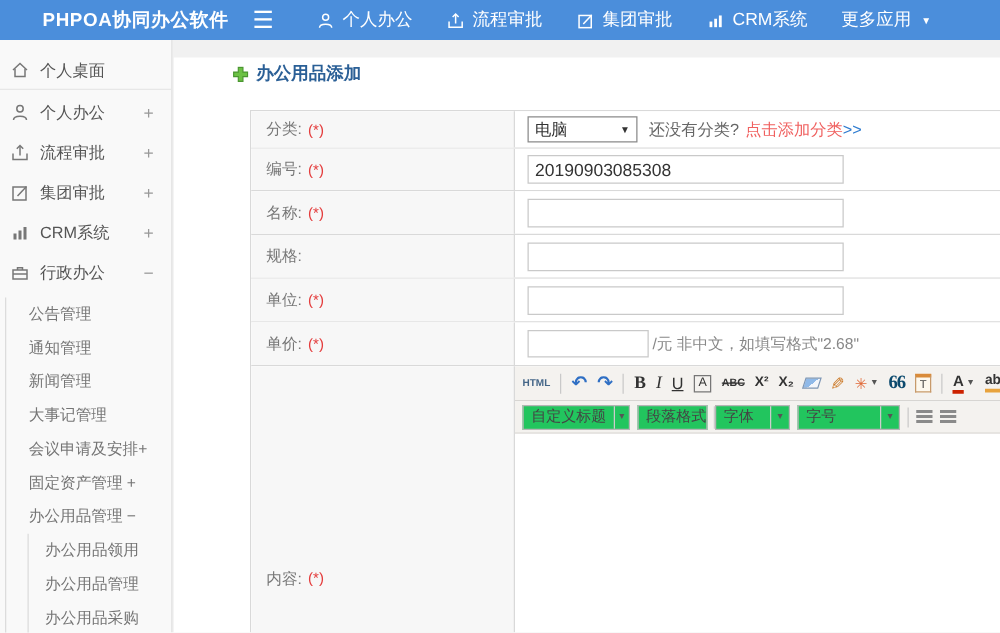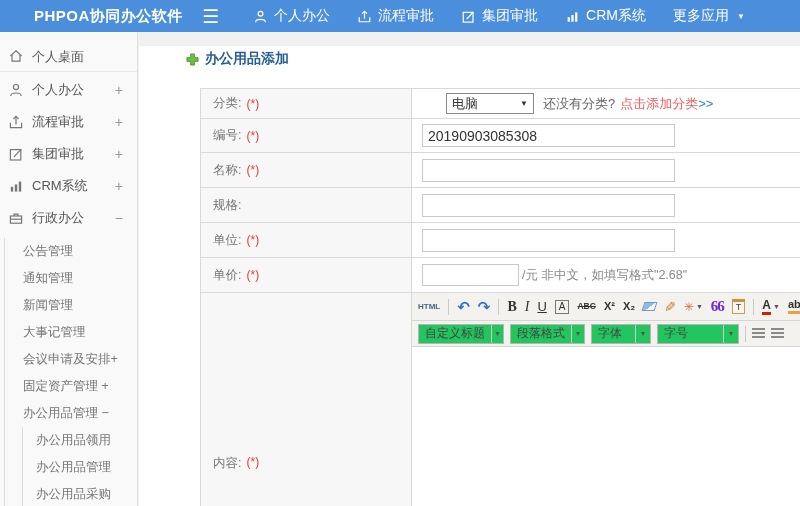--- a/index.html
+++ b/index.html
@@ -54,21 +54,21 @@
     position: absolute; left: 61px; top: 42px; width: 601px;
     border-top: 1px solid #d9d9d9; border-left: 1px solid #d9d9d9;
     font-size: 12.5px;
   }
   .frow { display: flex; border-bottom: 1px solid #d9d9d9; background: #fff; }
   .fl {
     width: 211px; flex: 0 0 211px; background: #f7f7f7; border-right: 1px solid #d9d9d9;
     display: flex; align-items: center; padding-left: 12px; color: #777;
   }
   .fv { flex: 1; display: flex; align-items: center; padding-left: 10px; min-width: 0; }
-  .h30 { height: 30px; gap: 24px; } .h34 { height: 34px; } .h35 { height: 35px; }
+  .h30 { height: 30px; } .h34 { height: 34px; } .h35 { height: 35px; }
   .content-row { height: 214px; }
   .content-row .fl { align-items: flex-start; padding-top: 162px; }
   .req { color: #e43c3c; margin-left: 5px; font-size: 12px; }
 
   .txt {
     width: 253px; height: 23px; border: 1px solid #c9c9c9; background: #fff;
     font-size: 14px; padding: 0 5px; color: #333; font-family: "Liberation Sans", sans-serif; outline: none;
   }
   .txt.small { width: 97px; height: 22px; }
   .sel {
@@ -99,31 +99,31 @@
   .tb-boxa { border: 1px solid #777; font-size: 10px; padding: 1px 3px; }
   .tb-abc { font-size: 8.5px; font-weight: bold; text-decoration: line-through; }
   .tb-sup, .tb-sub { font-size: 11px; font-weight: bold; }
   .eraser {
     width: 13px; height: 9px; transform: skewX(-18deg);
     background: linear-gradient(135deg, #8fb9e8 55%, #f3f6fb 55%); border: 1px solid #7d96b5;
   }
   .tb-brush { color: #cc7a29; font-size: 14px; transform: scaleX(-1); }
   .tb-sparkle { color: #e06b3a; font-size: 12px; }
   .mini-caret { font-size: 7px; color: #555; margin-left: 2px; }
-  .tb-quote { font-family: "Liberation Serif", serif; color: #6d28d9; font-weight: bold; font-size: 15px; letter-spacing: -1px; }
+  .tb-quote { font-family: "Liberation Serif", serif; color: #0c4a6e; font-weight: bold; font-size: 15px; letter-spacing: -1px; }
   .tb-paste { border: 1px solid #c79a6b; background: #fdf8ee; font-size: 9px; padding: 1px 3px; border-top: 3px solid #d98b3a; color: #444; }
   .tb-A { font-weight: bold; font-size: 12px; border-bottom: 3px solid #cc2200; padding-bottom: 1px; }
   .tb-ab { font-weight: bold; font-size: 11px; border-bottom: 3px solid #e8a33d; padding-bottom: 1px; }
   .dd {
     height: 20px; border: 1px solid #b5b5b5; background: #22c55e;
     display: inline-flex; align-items: center; font-size: 12px; color: #444; cursor: pointer; flex: 0 0 auto;
   }
   .dd-text { padding: 0 6px; }
   .dd-caret { border-left: 1px solid #ccc; width: 15px; align-self: stretch; display: flex; align-items: center; justify-content: center; font-size: 7px; color: #555; }
-  .w86 { width: 86px; } .w80 { width: 75px; text-align: center; } .w78 { width: 60px; } .w82 { width: 82px; }
+  .w86 { width: 86px; } .w80 { width: 56px; text-align: center; } .w78 { width: 60px; } .w82 { width: 82px; }
   .dd .dd-text { flex: 1; }
   .al { width: 13px; height: 11px; background: repeating-linear-gradient(to bottom, #8a8a8a 0 2px, transparent 2px 4px); flex: 0 0 13px; cursor: pointer; }
   .editor-body { background: #fff; height: 160px; cursor: text; }
 </style>
 </head>
 <body>
 
 <div class="header">
   <div class="logo">PHPOA协同办公软件</div>
   <div class="hamburger">☰</div>

